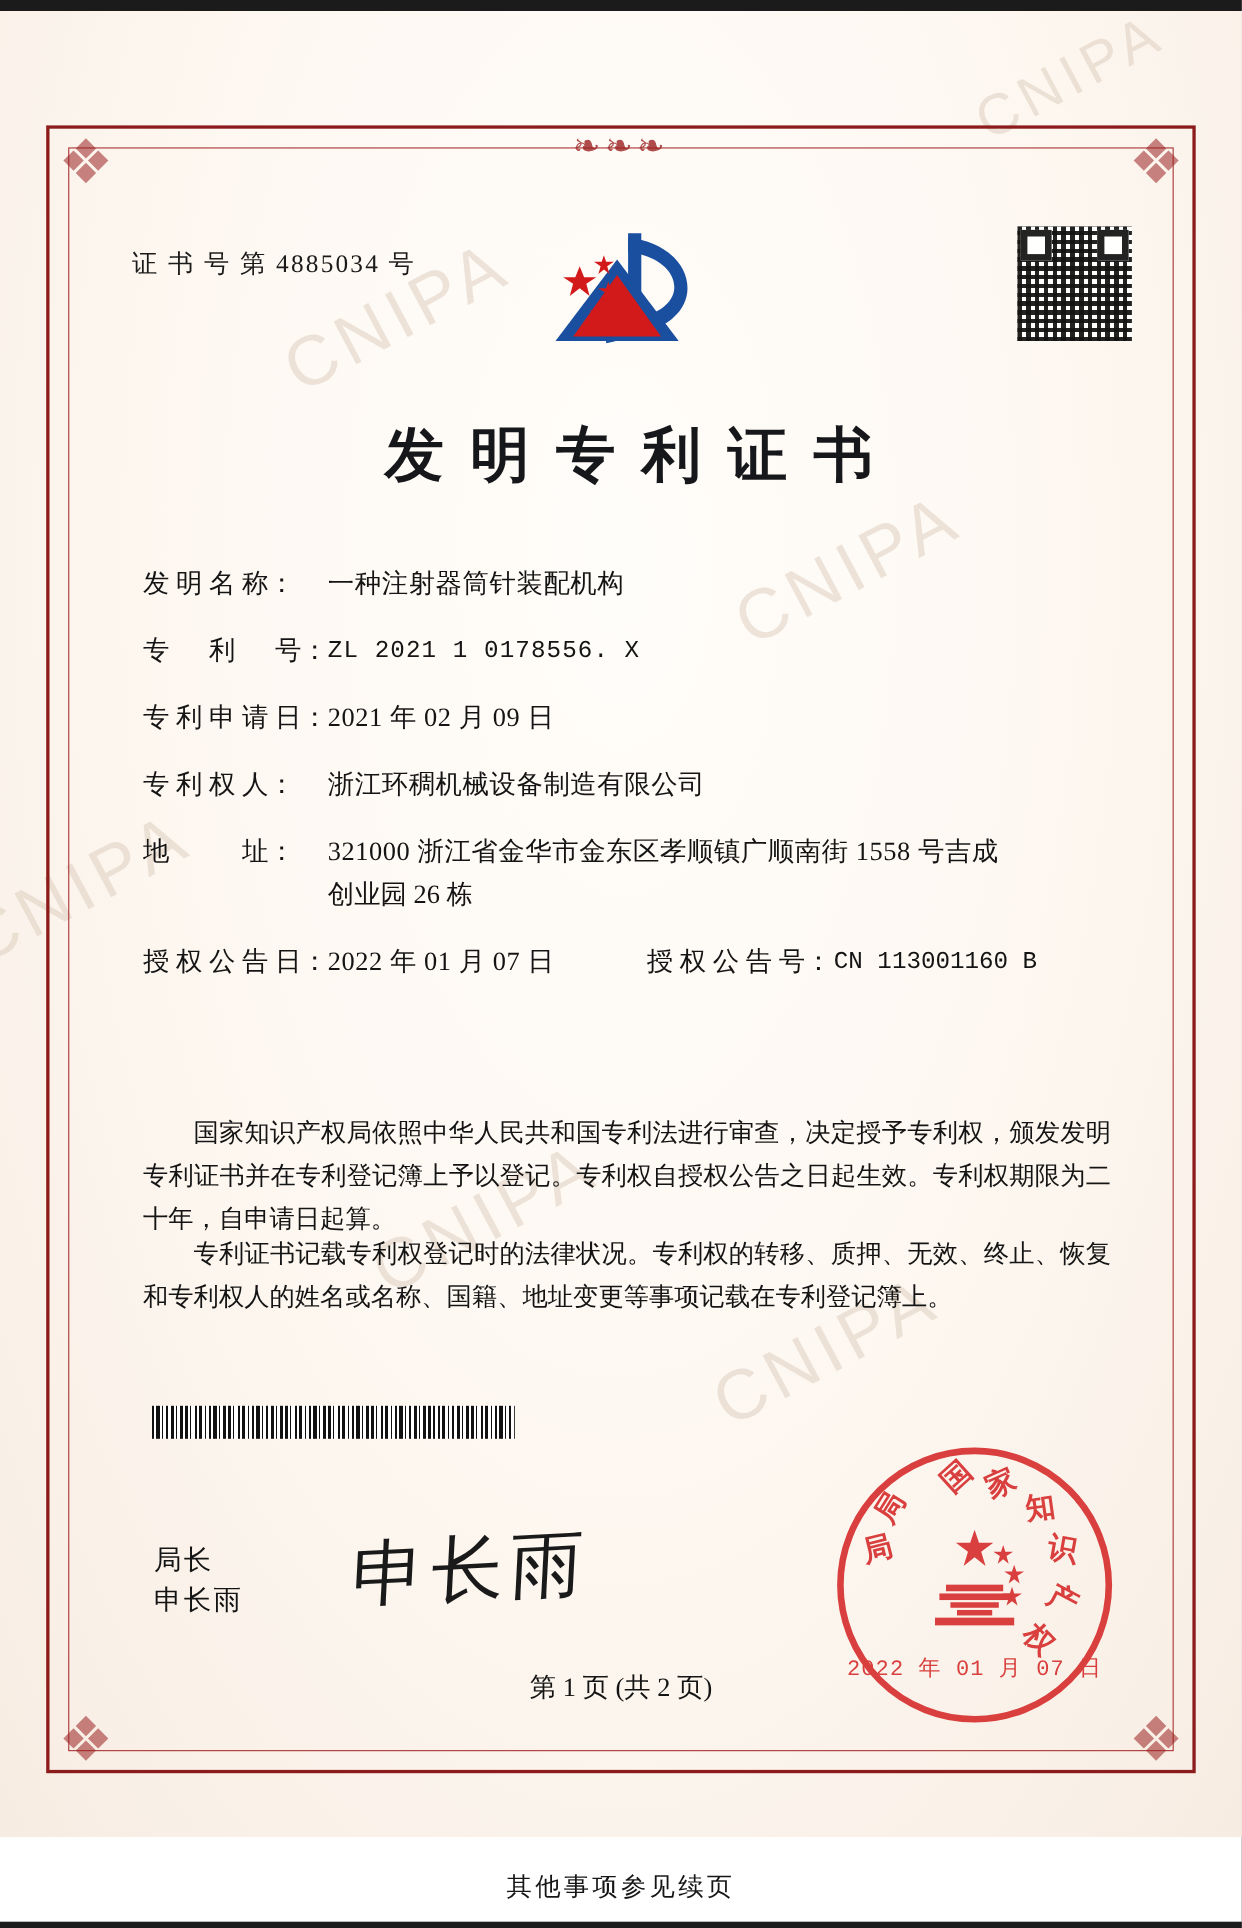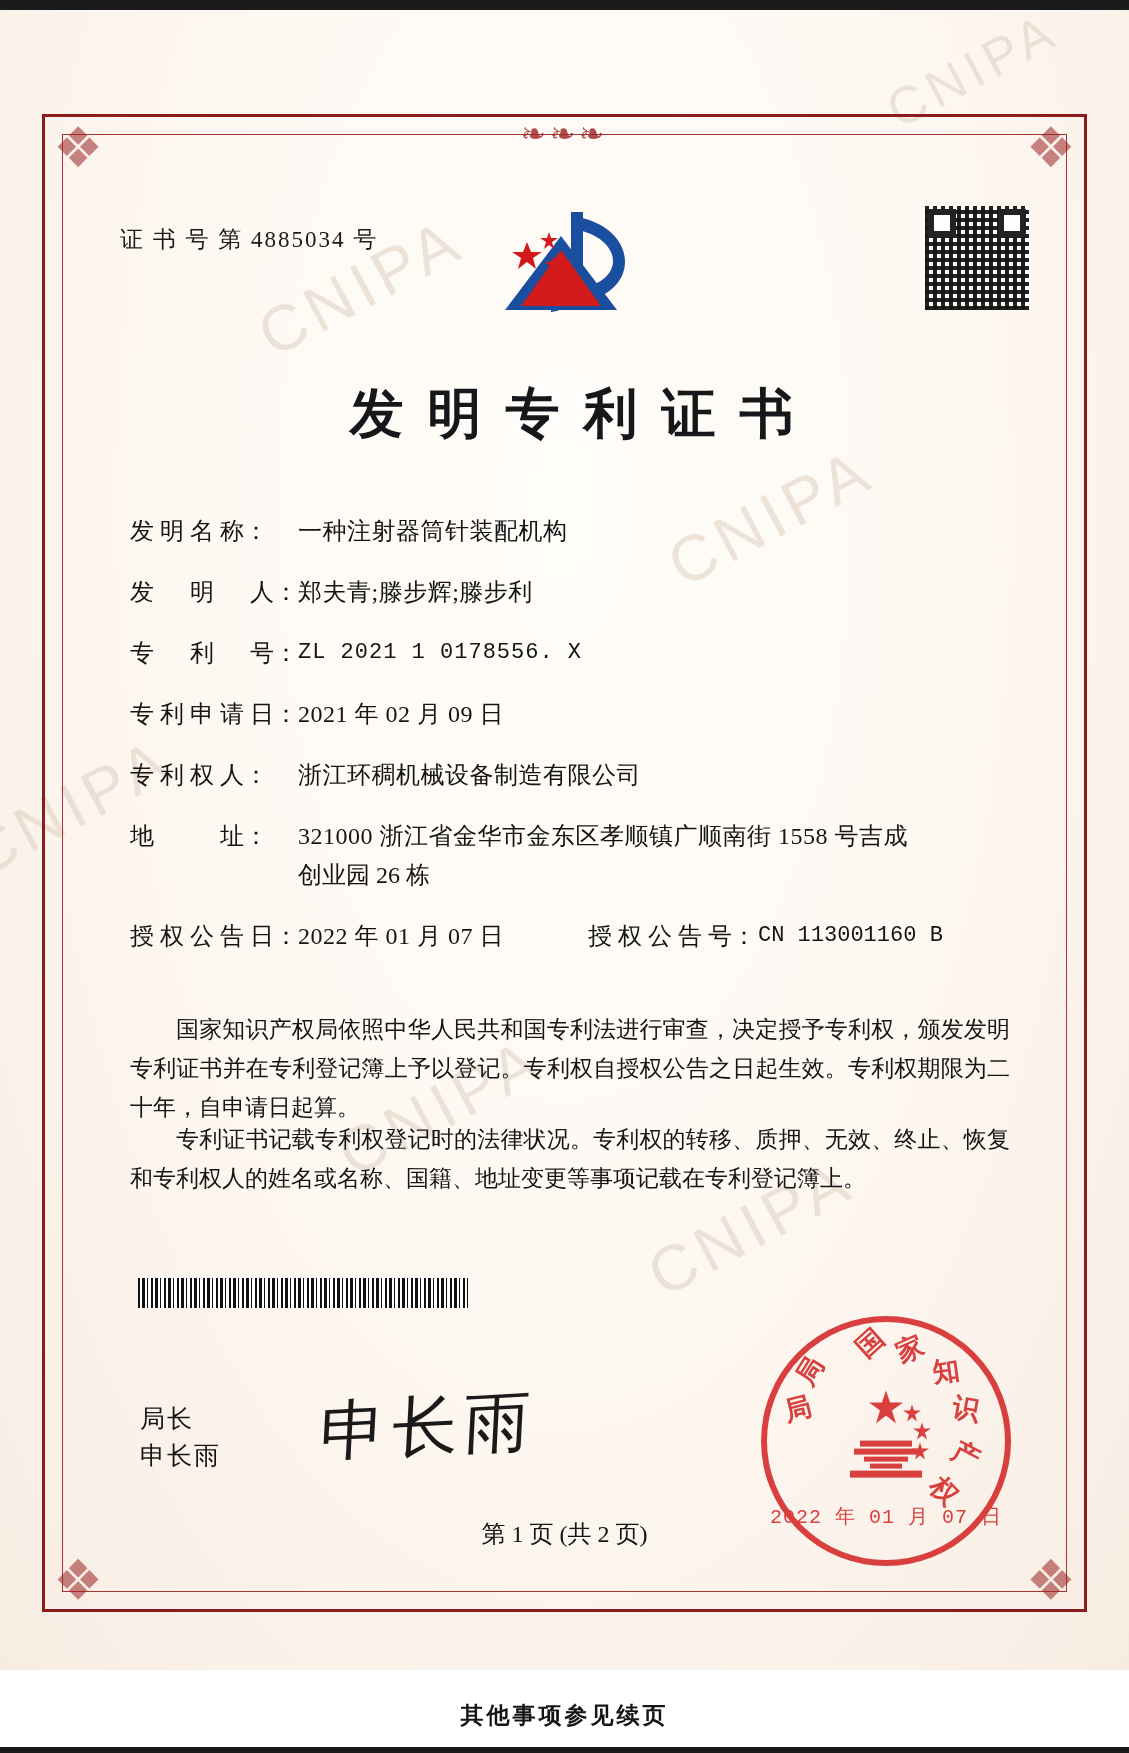--- a/index.html
+++ b/index.html
@@ -317,21 +317,20 @@
   }
 
   .footer-note {
     position: absolute;
     left: 0; right: 0;
     bottom: 22px;
     text-align: center;
     font-size: 23px;
     color: #151515;
     letter-spacing: 3px;
-    font-weight: bold;
   }
 </style>
 </head>
 <body>
 
 <div class="page">
 
   <div class="band-top"></div>
 
   <div class="paper">
@@ -374,24 +373,20 @@
 
     <div class="title">发明专利证书</div>
 
     <div class="fields">
 
       <div class="row">
         <div class="lbl">发 明 名 称：</div>
         <div class="val">一种注射器筒针装配机构</div>
       </div>
 
-      <div class="row">
-        <div class="lbl">发　  明　  人：</div>
-        <div class="val">郑夫青;滕步辉;滕步利</div>
-      </div>
 
       <div class="row">
         <div class="lbl">专　  利　  号：</div>
         <div class="val mono">ZL 2021 1 0178556. X</div>
       </div>
 
       <div class="row">
         <div class="lbl">专 利 申 请 日：</div>
         <div class="val">2021 年 02 月 09 日</div>
       </div>

